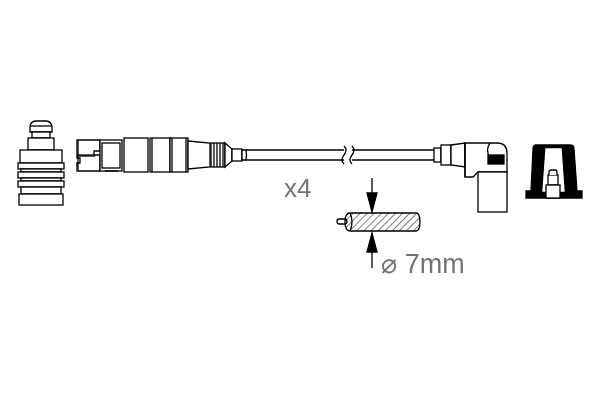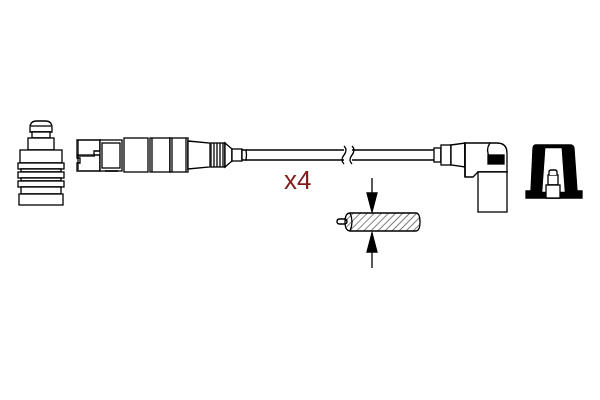--- a/index.html
+++ b/index.html
@@ -1,23 +1,24 @@
 <!DOCTYPE html>
 <html><head>
 <meta charset="utf-8">
 <style>
   html, body { margin: 0; padding: 0; background: #ffffff; }
   .canvas { position: relative; width: 600px; height: 400px; background: #ffffff; overflow: hidden; }
   svg { position: absolute; left: 0; top: 0; }
   .label {
     position: absolute;
     font-family: "Liberation Sans", sans-serif;
-    color: #7f1d1d;
+    color: #737373;
     line-height: 1;
     white-space: nowrap;
+    margin-top: 8px;
   }
   .qty { left: 284px; top: 167px; font-size: 26px; }
   .dia { left: 381px; top: 243px; font-size: 27px; }
 </style>
 </head>
 <body>
 
 <div class="canvas">
   <svg width="600" height="400" viewBox="0 0 600 400" fill="none" stroke="#000" stroke-width="1.3">
 
@@ -113,13 +114,14 @@
       <path d="M367 252 L377 252 L372 233 Z" fill="#000" stroke="#000"></path>
 
       <rect x="337" y="219" width="10" height="5" rx="2.5" fill="#fff"></rect>
 
       <path d="M350 213 L416 213 Q420 213 420 222 Q420 231 416 231 L350 231 Q345 231 345 222 Q345 213 350 213 Z" fill="url(#hatch)"></path>
       <path d="M350 213 Q354 222 350 231"></path>
     </g>
   </svg>
 
   <div class="label qty">x4</div>
+  <div class="label dia">⌀ 7mm</div>
 </div>
 
 </body></html>

